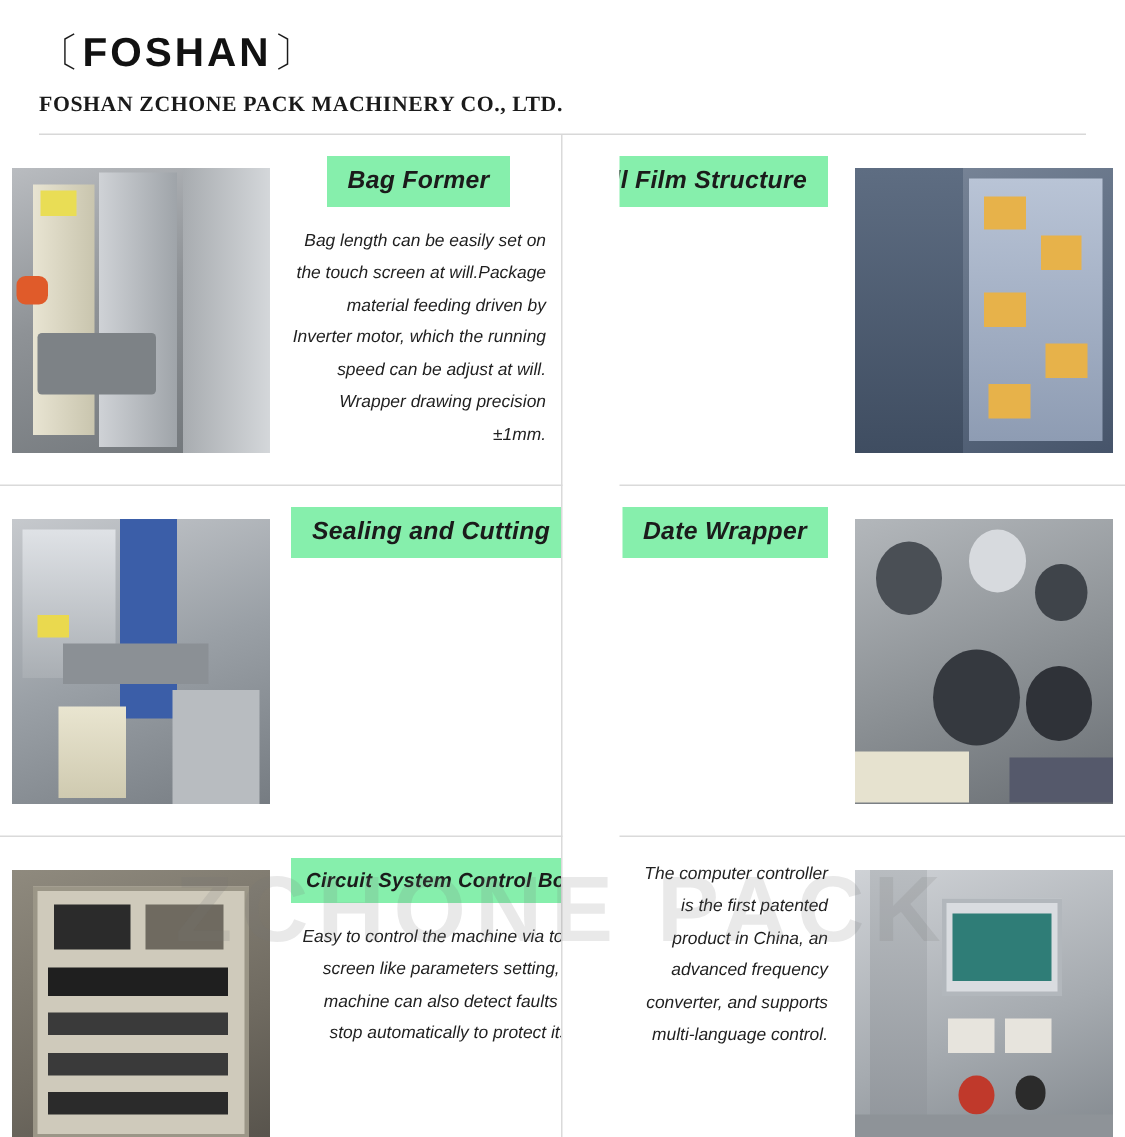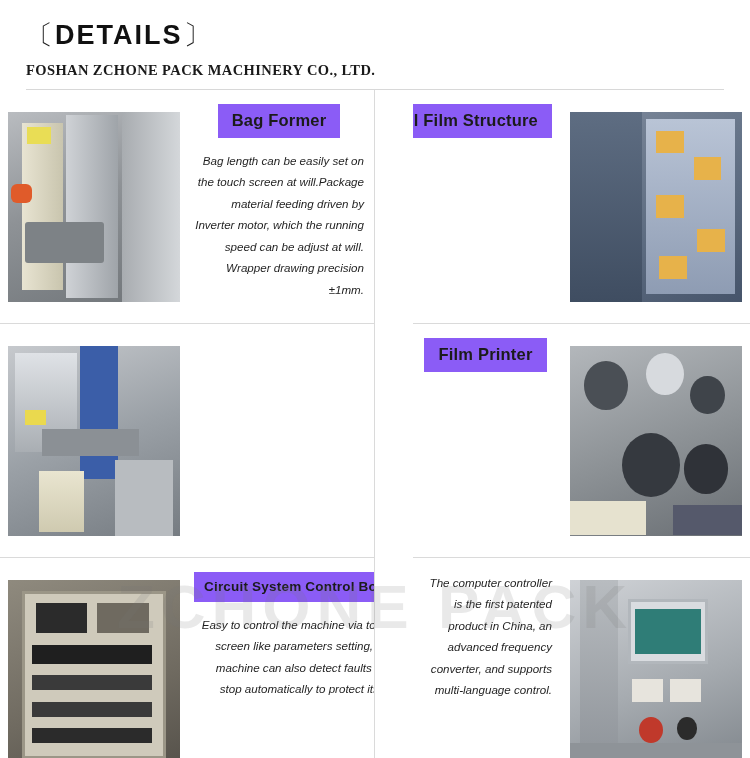--- a/index.html
+++ b/index.html
@@ -91,22 +91,23 @@
   }
   .textcol {
     flex: 1;
     padding: 14px 10px 10px 6px;
     display: flex;
     flex-direction: column;
     align-items: center;
   }
   .badge {
     display: inline-block;
-    background: #8b5cf6;
+    background: #86efac;
     color: #1b1b1b;
+    font-style: italic;
     font-weight: 700;
     font-size: 16.5px;
     padding: 7px 14px 8px 14px;
     margin-bottom: 12px;
     white-space: nowrap;
     letter-spacing: 0.2px;
   }
   .badge.small { font-size: 13.5px; padding: 7px 10px 8px 10px; }
   .desc {
     font-size: 11.6px;
@@ -194,21 +195,21 @@
   .p-touch .floor { left: 0%; top: 86%; width: 100%; height: 14%; background: #8e9398; }
 </style>
 </head>
 <body>
 
 <div id="page">
 
   <div class="header">
     <div class="title-row">
       <span class="bracket">〔</span>
-      <span class="title-text">DETAILS</span>
+      <span class="title-text">FOSHAN</span>
       <span class="bracket">〕</span>
     </div>
     <div class="company">FOSHAN ZCHONE PACK MACHINERY CO., LTD.</div>
     <div class="header-rule"></div>
   </div>
 
   <div class="grid">
 
     <div class="cell col1">
       <div class="cell-inner">
@@ -248,37 +249,38 @@
       <div class="cell-inner">
         <div class="photo p-sealing">
           <div class="ph m1"></div>
             <div class="ph m2"></div>
             <div class="ph m3"></div>
           <div class="ph m4"></div>
             <div class="ph m5"></div>
             <div class="ph m6"></div>
         </div>
         <div class="textcol">
+          <div class="badge">Sealing and Cutting</div>
         </div>
       </div>
     </div>
 
     <div class="cell col2">
       <div class="cell-inner rev">
         <div class="photo p-dateprinter">
           <div class="ph b1"></div>
             <div class="ph b2"></div>
           <div class="ph c1"></div>
             <div class="ph c2"></div>
             <div class="ph c3"></div>
           <div class="ph c4"></div>
             <div class="ph c5"></div>
         </div>
         <div class="textcol">
-          <div class="badge">Film Printer</div>
+          <div class="badge">Date Wrapper</div>
         </div>
       </div>
     </div>
 
     <div class="cell col1 row3">
       <div class="cell-inner">
         <div class="photo p-circuit">
           <div class="ph box"></div>
           <div class="ph s1"></div>
             <div class="ph s2"></div>

